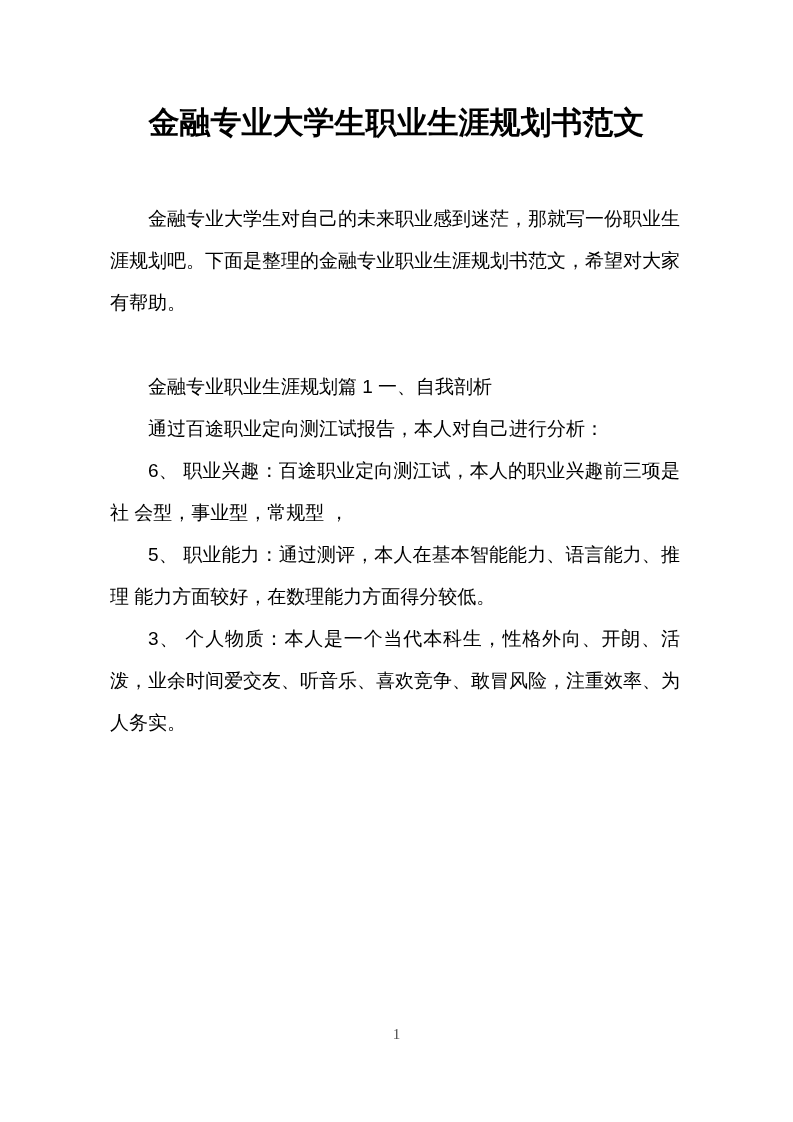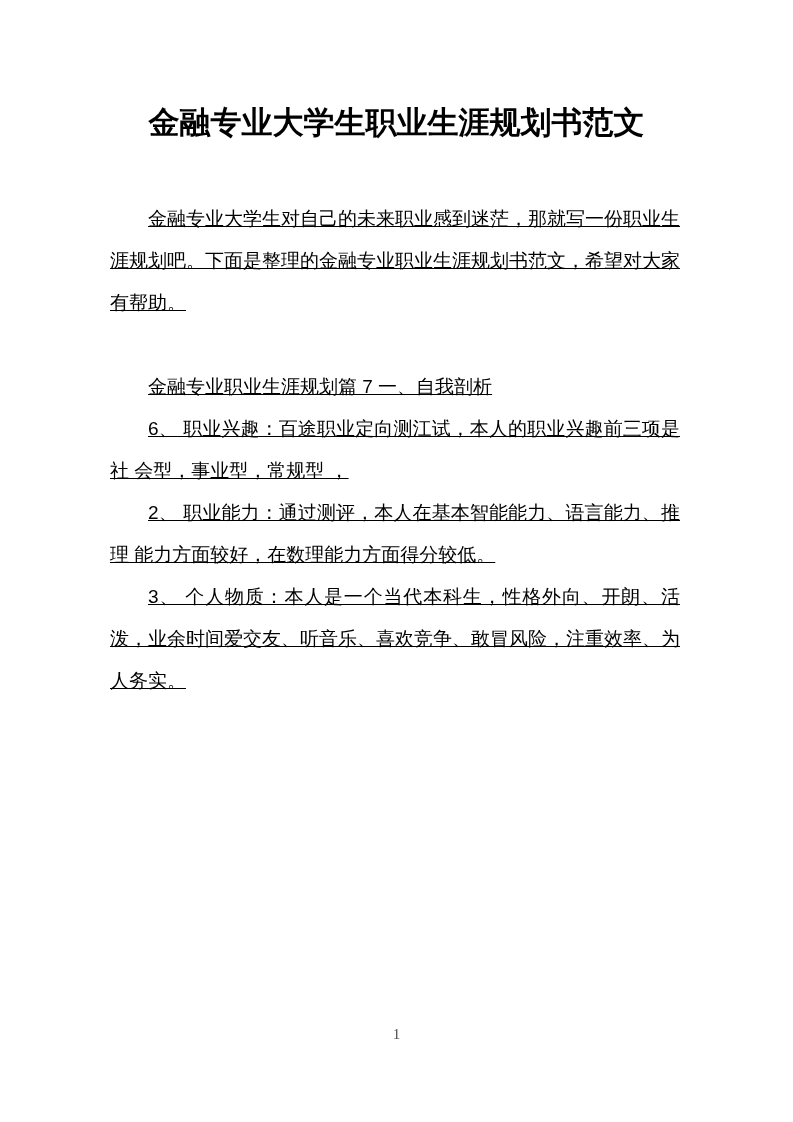--- a/index.html
+++ b/index.html
@@ -31,21 +31,20 @@
     color: #000000;
   }
   .doc-body {
     margin: 54px 113px 0 110px;
     font-size: 19px;
     line-height: 42px;
     text-align: justify;
     text-justify: inter-character;
     word-break: break-all;
     color: #000000;
-    text-decoration: underline;
   }
   .para {
     margin: 0;
     text-indent: 2em;
   }
   .sect-gap {
     margin-top: 42px;
   }
   .page-footer {
     position: absolute;
@@ -61,23 +60,24 @@
 </style>
 </head>
 <body>
 
 <div class="page">
 
   <h1 class="doc-title">金融专业大学生职业生涯规划书范文</h1>
 
   <div class="doc-body">
     <p class="para">金融专业大学生对自己的未来职业感到迷茫，那就写一份职业生涯规划吧。下面是整理的金融专业职业生涯规划书范文，希望对大家有帮助。</p>
-    <p class="para sect-gap">金融专业职业生涯规划篇 7 一、自我剖析</p>
+    <p class="para sect-gap">金融专业职业生涯规划篇 1 一、自我剖析</p>
+    <p class="para">通过百途职业定向测江试报告，本人对自己进行分析：</p>
     <p class="para">6、 职业兴趣：百途职业定向测江试，本人的职业兴趣前三项是社 会型，事业型，常规型 ，</p>
-    <p class="para">2、 职业能力：通过测评，本人在基本智能能力、语言能力、推理 能力方面较好，在数理能力方面得分较低。</p>
+    <p class="para">5、 职业能力：通过测评，本人在基本智能能力、语言能力、推理 能力方面较好，在数理能力方面得分较低。</p>
     <p class="para">3、 个人物质：本人是一个当代本科生，性格外向、开朗、活泼，业余时间爱交友、听音乐、喜欢竞争、敢冒风险，注重效率、为 人务实。</p>
   </div>
 
   <div class="page-footer">
     <span>1</span>
   </div>
 
 </div>
 
 </body></html>

